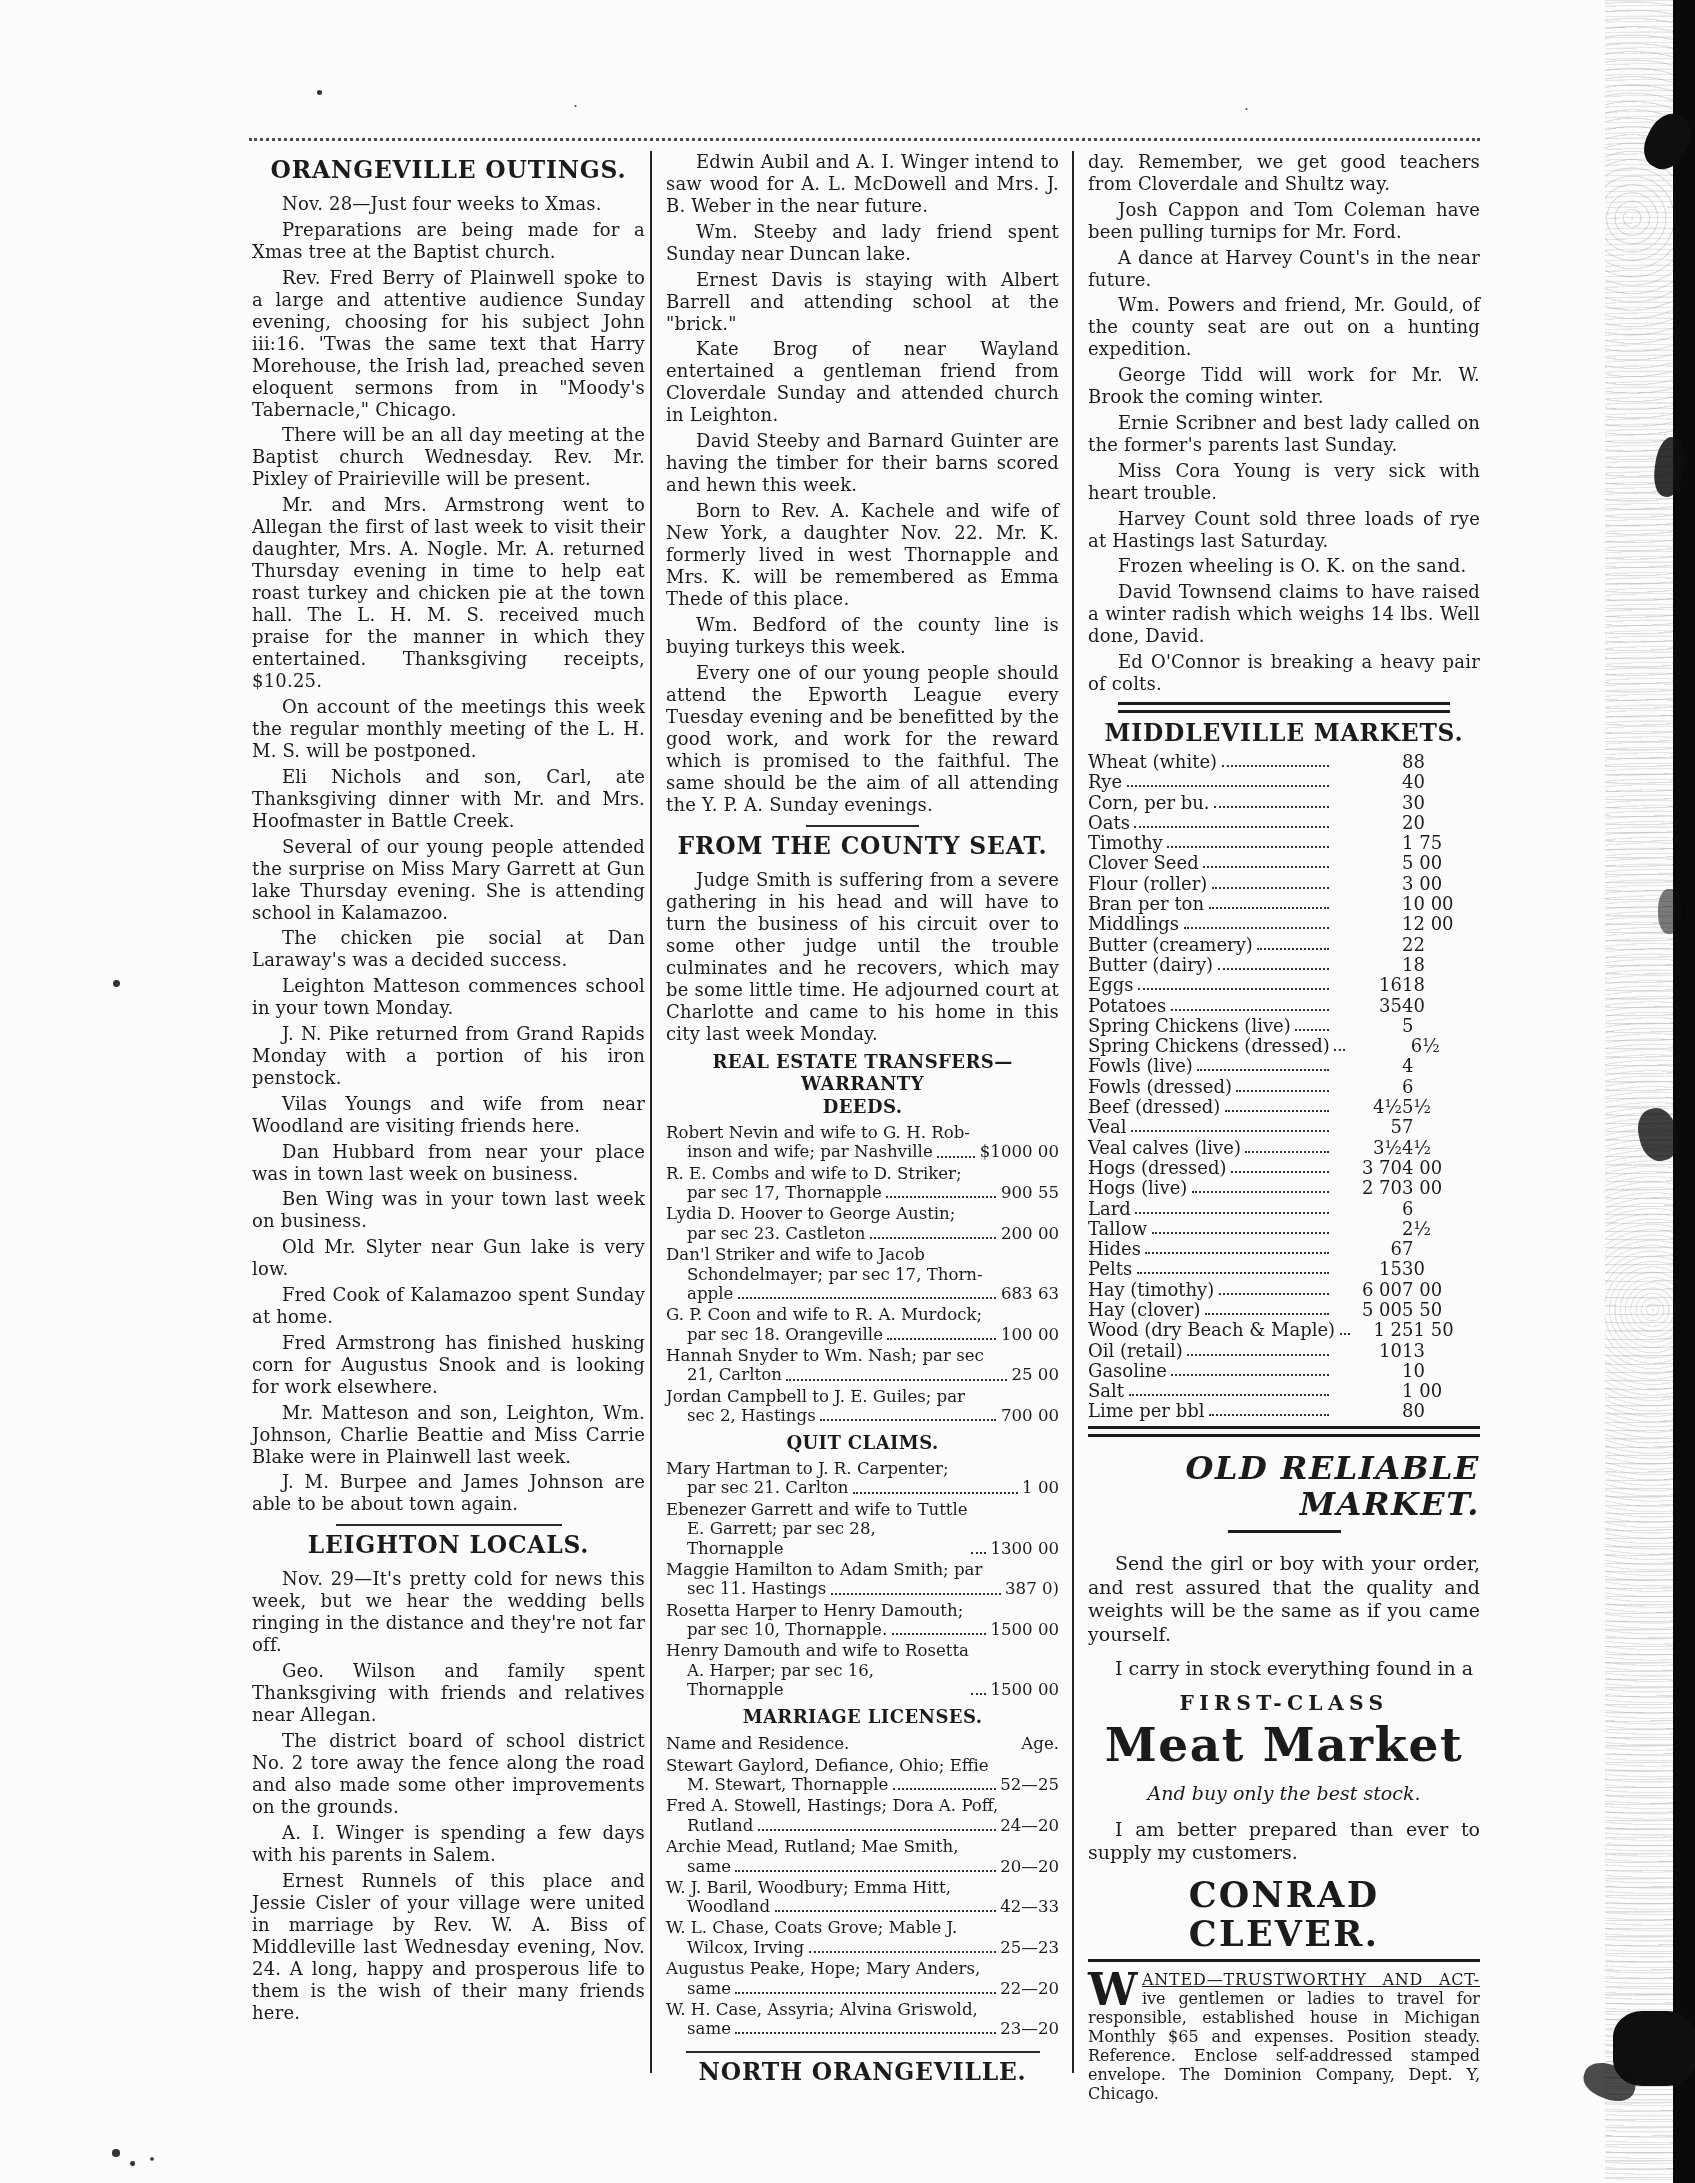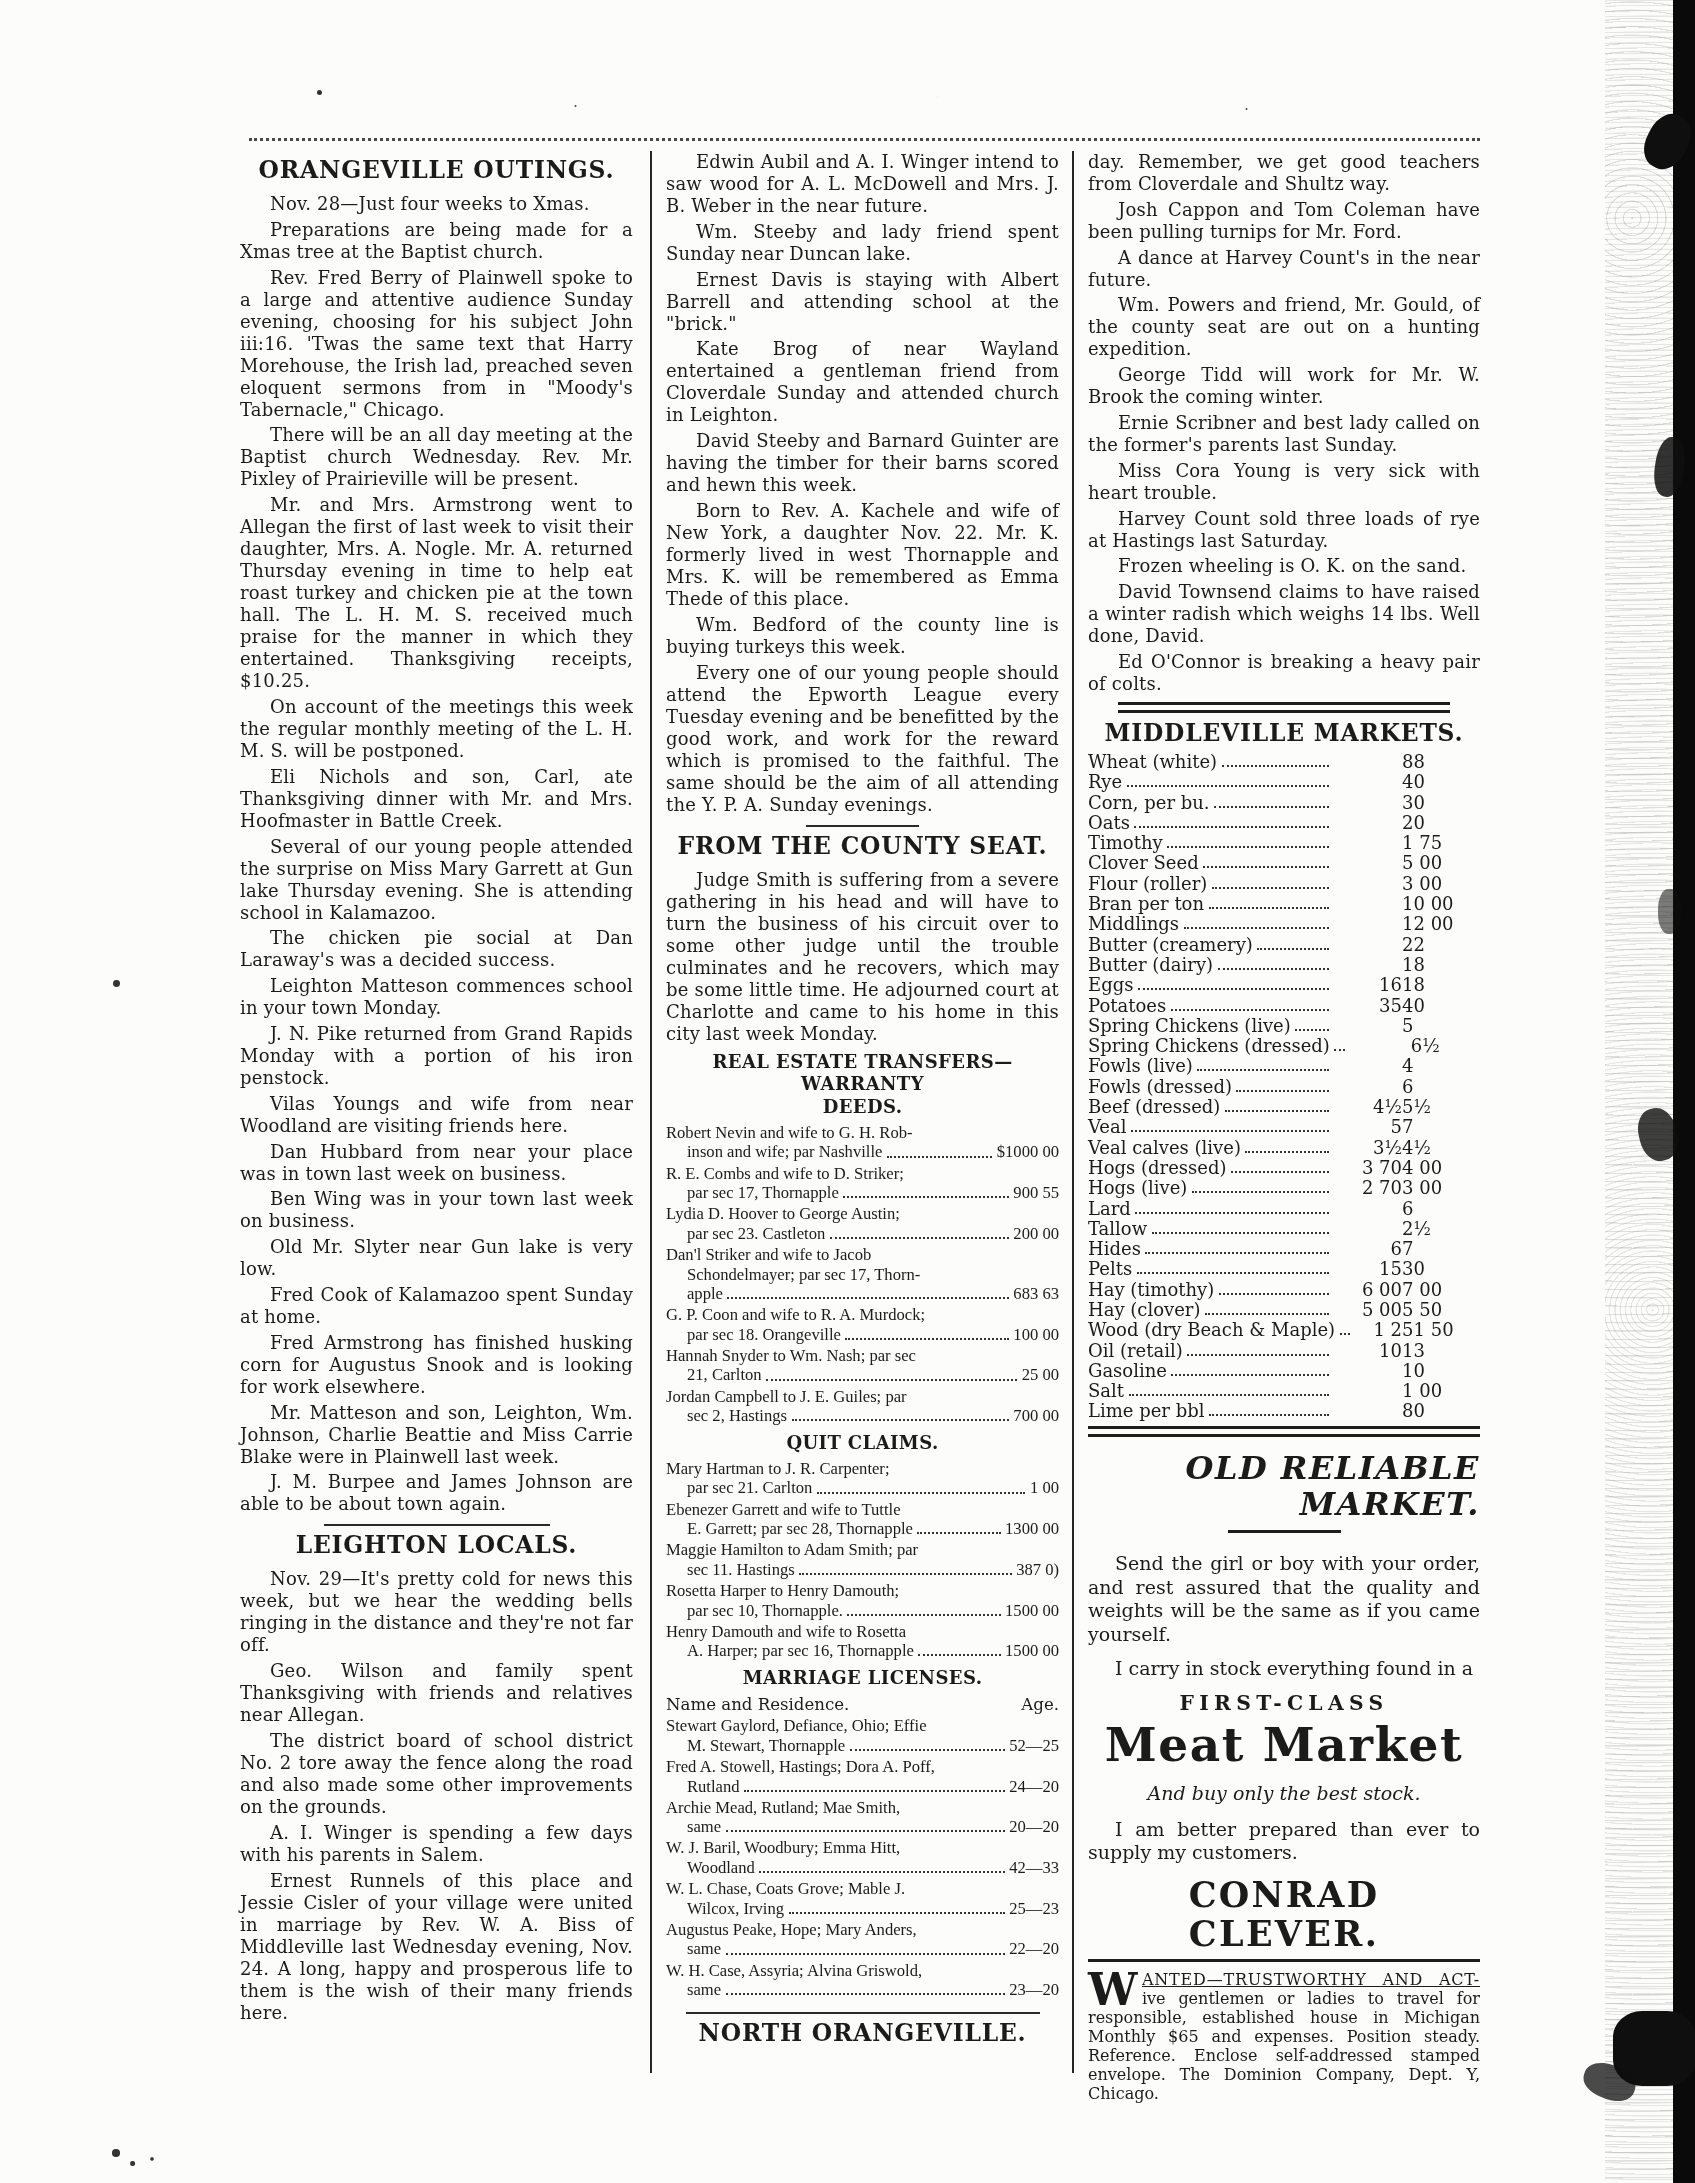--- a/index.html
+++ b/index.html
@@ -16,40 +16,40 @@
     position:absolute;left:249px;top:138px;width:1231px;height:0;
     border-top:3px dotted #2b2b2b;opacity:.85;
   }
   .v-rule{position:absolute;top:151px;width:2.3px;height:1922px;background:#262626;}
   .v-rule.r1{left:650px;}
   .v-rule.r2{left:1072px;}
   .short-rule{border-top:2.3px solid #2a2a2a;margin:9px auto 6px;}
   .dbl-rule{border-top:3px solid #1d1d1d;border-bottom:3px solid #1d1d1d;height:4.5px;margin:7.5px auto;}
   
   .col{position:absolute;top:151px;}
-  .col1{left:240px;width:393px;}
+  .col1{left:252px;width:393px;}
   .col2{left:666px;width:393px;}
   .col3{left:1088px;width:392px;}
   
   .news p{
     font-size:18px;line-height:22px;margin:0 0 3.8px;
     text-align:justify;text-indent:30px;letter-spacing:0.2px;
   }
   .news p:first-of-type.cont{text-indent:0;}
   h2.head{
     font-size:23.4px;line-height:27px;font-weight:bold;text-align:center;
     letter-spacing:0.8px;margin:6px 0 9px;
   }
   h3.subhead{
     font-size:18px;line-height:22.6px;font-weight:bold;text-align:center;
     margin:6px 0 4.5px;letter-spacing:0.4px;
   }
   
   .ledger{font-size:16.6px;line-height:19.6px;}
-  .ledger .entry{margin:0 0 1.5px;font-family:Liberation Serif, serif;}
+  .ledger .entry{margin:0 0 1.5px;}
   .ledger .e1{text-align:justify;}
   .ledger .e2{padding-left:21px;text-align:justify;}
   .ledger .e2:empty{display:none;}
   .ledger .erow{display:flex;align-items:flex-end;padding-left:21px;}
   .ledger .erow .dots{flex:1;min-width:15px;border-bottom:2.3px dotted #333;margin:0 4.5px 4.5px;}
   .ledger .erow .amt{white-space:nowrap;}
   .lic-header{display:flex;justify-content:space-between;font-size:16.6px;line-height:21px;margin:1.5px 0;}
   
   .markets{font-size:18px;}
   .mrow{display:flex;align-items:flex-end;line-height:20.3px;}

